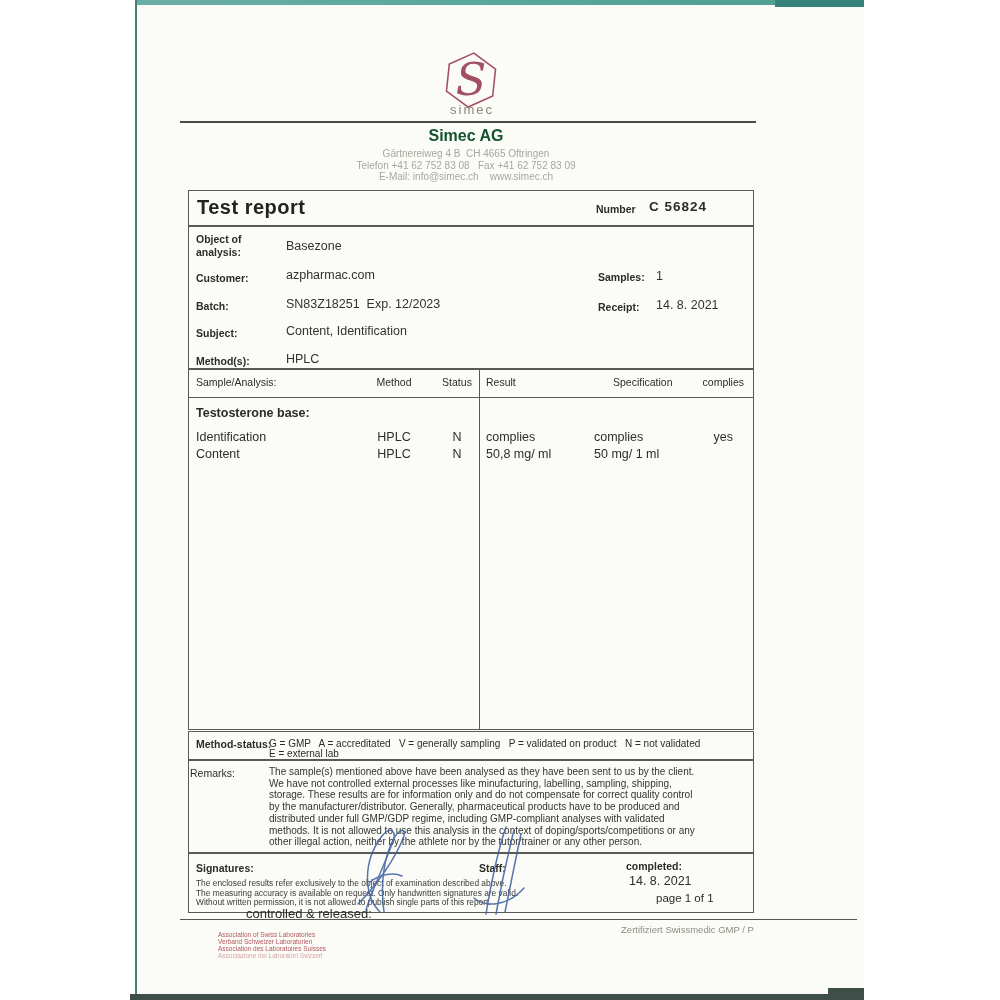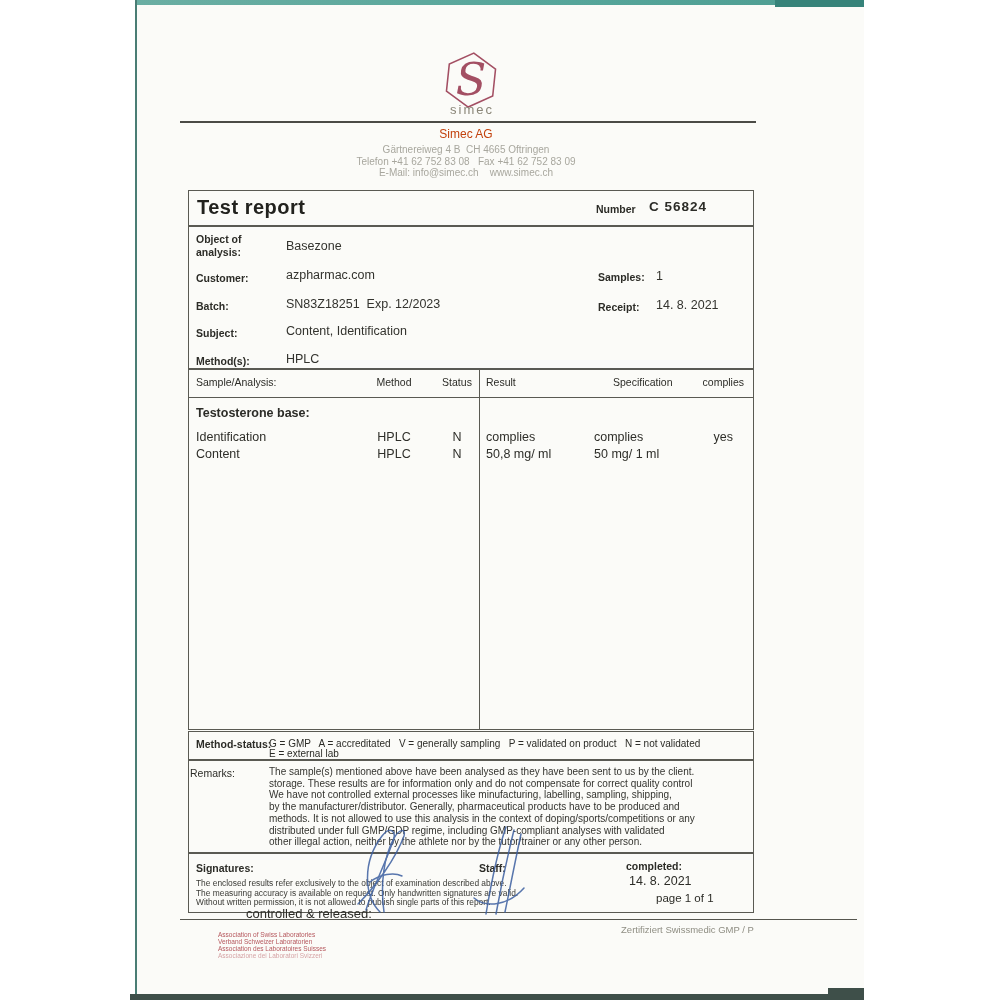--- a/index.html
+++ b/index.html
@@ -18,21 +18,21 @@
   .teal-top-dark{left:775px;top:0;width:89px;height:7px;background:#36837a;}
   .left-edge-line{left:135px;top:0;width:2px;height:994px;background:#4a7d74;}
   .bottom-strip{left:130px;top:994px;width:734px;height:6px;background:#3e4f49;}
   .bottom-notch{left:828px;top:988px;width:36px;height:12px;background:#3e4f49;}
 
   
   .logo-svg{left:440px;top:50px;width:62px;height:64px;}
   .logo-word{left:428px;top:102px;width:88px;text-align:center;font-size:13px;color:#8a8678;letter-spacing:2px;}
   .header-rule{left:180px;top:121px;width:576px;height:2px;background:#4b4b46;}
   .company-block{left:330px;top:127px;width:272px;text-align:center;}
-  .company-name{font-size:12px;font-weight:normal;color:#c2410c;margin-bottom:3px;}
+  .company-name{font-size:16px;font-weight:bold;color:#14532d;margin-bottom:3px;}
   .addr-line{font-size:10px;color:#a8a79e;line-height:11.5px;}
 
   
   .box{left:188px;width:564px;border:1px solid #5a5a53;background:transparent;}
   .title-box{top:190px;height:34px;}
   .report-title{left:8px;top:5px;font-size:20px;font-weight:bold;letter-spacing:.5px;color:#22221e;}
   .number-label{left:407px;top:12px;font-size:10.5px;font-weight:bold;}
   .number-value{left:460px;top:8px;font-size:13.5px;font-weight:bold;letter-spacing:1px;}
 
   .info-box{top:226px;height:141px;}
@@ -167,25 +167,25 @@
 <div class="abs box method-box">
   <div class="abs ms-label">Method-status:</div>
   <div class="abs ms-line1 pre">G = GMP   A = accreditated   V = generally sampling   P = validated on product   N = not validated</div>
   <div class="abs ms-line2 pre">E = external lab</div>
 </div>
 
 <div class="abs box remarks-box">
   <div class="abs rm-label">Remarks:</div>
   <div class="abs rm-text">
     <div>The sample(s) mentioned above have been analysed as they have been sent to us by the client.</div>
+    <div>We have not controlled external processes like minufacturing, labelling, sampling, shipping,</div>
     <div>storage. These results are for information only and do not compensate for correct quality control</div>
-    <div>We have not controlled external processes like minufacturing, labelling, sampling, shipping,</div>
     <div>by the manufacturer/distributor. Generally, pharmaceutical products have to be produced and</div>
+    <div>distributed under full GMP/GDP regime, including GMP-compliant analyses with validated</div>
     <div>methods. It is not allowed to use this analysis in the context of doping/sports/competitions or any</div>
-    <div>distributed under full GMP/GDP regime, including GMP-compliant analyses with validated</div>
     <div>other illegal action, neither by the athlete nor by the tutor/trainer or any other person.</div>
   </div>
 </div>
 
 <div class="abs box sign-box">
   <div class="abs sg-label">Signatures:</div>
   <div class="abs sg-controlled">controlled &amp; released:</div>
   <div class="abs sg-staff">Staff:</div>
   <div class="abs sg-completed">completed:</div>
   <div class="abs sg-date">14. 8. 2021</div>

